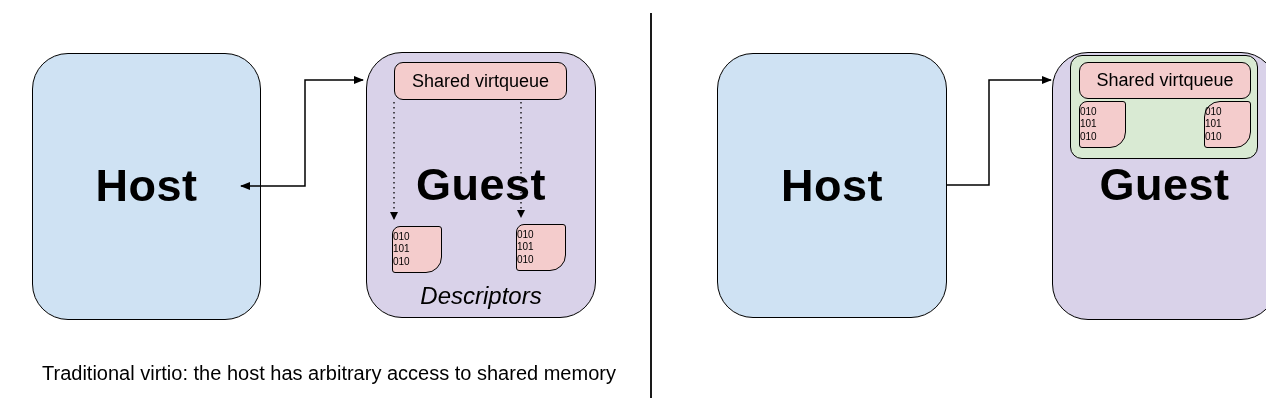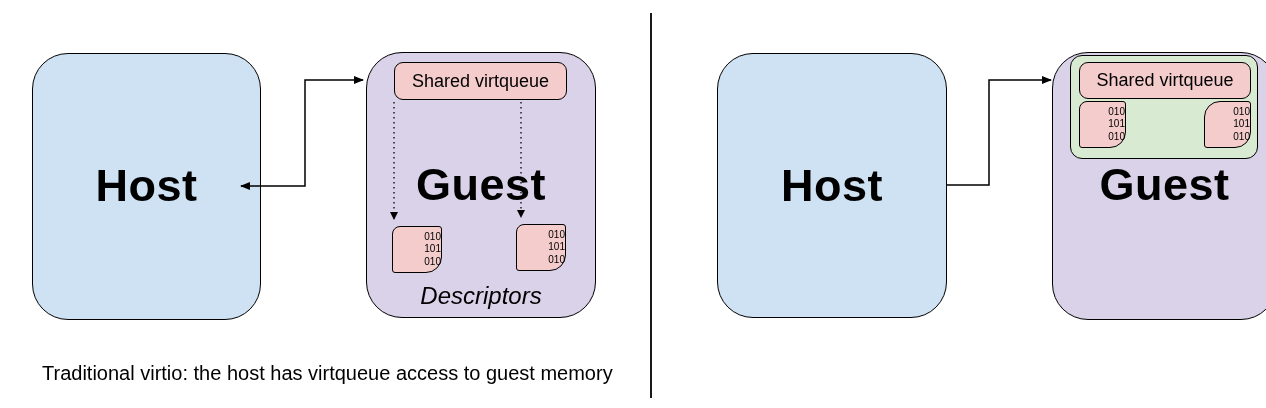--- a/index.html
+++ b/index.html
@@ -22,21 +22,21 @@
     border-radius: 9px;
     display: flex; align-items: center; justify-content: center;
     font-size: 18px;
     white-space: nowrap;
   }
   .bin-box {
     background: var(--queue-fill, #f4cccc);
     border: 1.2px solid #000000;
     border-radius: 8px 3px 16px 3px;
     display: flex; flex-direction: column;
-    align-items: flex-end; justify-content: center;
+    align-items: flex-start; justify-content: center;
     font-size: 10px; line-height: 12.5px;
   }
   .bin-box.alt { border-radius: 16px 3px 16px 3px; }
   .big-label {
     font-size: 45px; font-weight: bold; line-height: 46px;
     text-align: center; letter-spacing: 0.5px;
     pointer-events: none;
   }
   .descriptors-label {
     font-size: 24px; font-style: italic; line-height: 20px;
@@ -85,21 +85,21 @@
     <span>010</span>
   </div>
   <div class="abs bin-box" style="left:492px; top:224px; width:50px; height:47px;">
     <span>010</span>
     <span>101</span>
     <span>010</span>
   </div>
 
   <div class="abs descriptors-label" style="left:342px; top:286px; width:230px;">Descriptors</div>
 
-  <div class="abs caption" style="left:18px; top:362px;">Traditional virtio: the host has virtqueue access to guest memory</div>
+  <div class="abs caption" style="left:18px; top:362px;">Traditional virtio: the host has arbitrary access to shared memory</div>
 
   <div class="abs divider" style="left:626px; top:13px; width:2px; height:385px;"></div>
 
   <div class="abs box host-box" style="left:693px; top:53px; width:230px; height:265px;"></div>
   <div class="abs big-label" style="left:693px; top:163px; width:230px;">Host</div>
 
   <div class="abs box guest-box" style="left:1028px; top:52px; width:225px; height:268px;"></div>
   <div class="abs big-label" style="left:1028px; top:162px; width:225px;">Guest</div>
 
   <div class="abs box window-box" style="left:1046px; top:55px; width:188px; height:104px;"></div>

